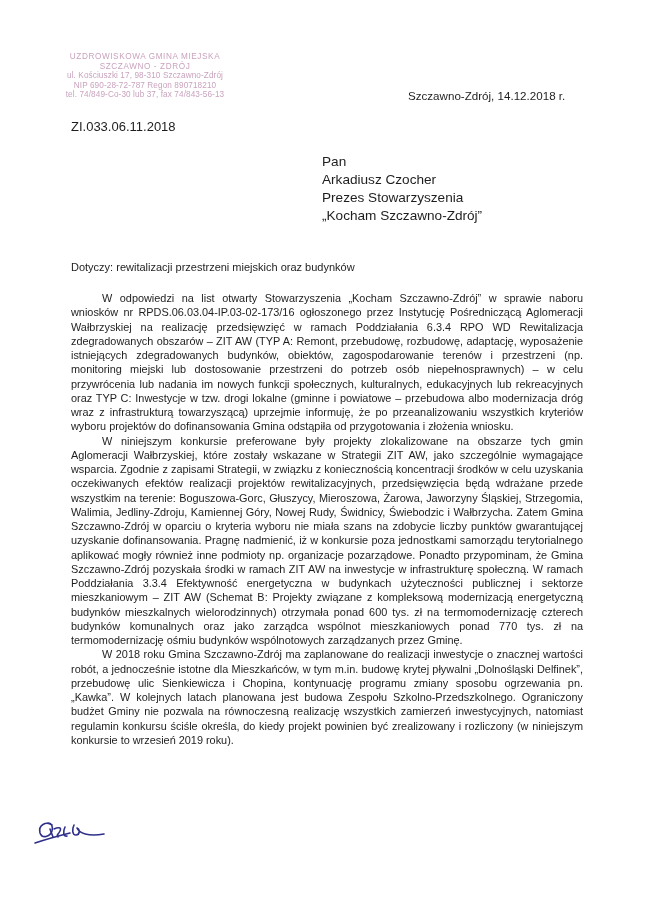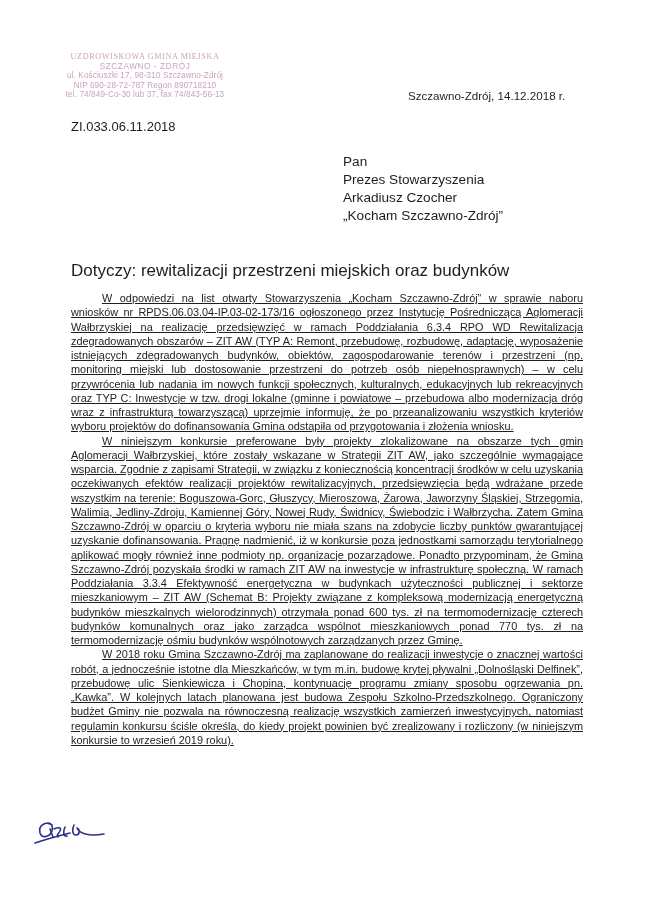--- a/index.html
+++ b/index.html
@@ -27,21 +27,21 @@
       top: 52px;
       width: 178px;
       text-align: center;
       color: #c9a2bd;
       font-family: "Liberation Sans", sans-serif;
       font-size: 8.2px;
       line-height: 9.6px;
       letter-spacing: 0.1px;
     }
     .stamp div { white-space: nowrap; }
-    .stamp .st-name { letter-spacing: 0.6px; font-family: Liberation Serif, serif; }
+    .stamp .st-name { letter-spacing: 0.6px; }
     .stamp .st-city { letter-spacing: 0.6px; }
     .date-line {
       position: absolute;
       left: 408px;
       top: 89px;
       font-size: 11.6px;
       white-space: nowrap;
     }
     .ref-number {
       position: absolute;
@@ -50,38 +50,37 @@
       font-size: 13px;
       white-space: nowrap;
     }
     .recipient {
       position: absolute;
       left: 322px;
       top: 153px;
       font-size: 13.6px;
       line-height: 18px;
     }
-    .recipient div { white-space: nowrap; margin-left: 21px; }
+    .recipient div { white-space: nowrap; }
     .subject {
       position: absolute;
       left: 71px;
       top: 261px;
-      font-size: 17px;
+      font-size: 11px;
       white-space: nowrap;
     }
     .body-text {
       position: absolute;
       left: 71px;
       top: 291px;
       width: 512px;
       font-size: 10.9px;
       line-height: 14.25px;
       text-align: justify;
       hyphens: none;
-      text-decoration: underline;
     }
     .body-text p {
       margin: 0;
       text-indent: 31px;
     }
     .signature {
       position: absolute;
       left: 32px;
       top: 815px;
       width: 90px;
@@ -100,22 +99,22 @@
     <div>NIP 690-28-72-787 Regon 890718210</div>
     <div>tel. 74/849-Co-30 lub 37, fax 74/843-56-13</div>
   </div>
 
   <div class="date-line">Szczawno-Zdrój, 14.12.2018 r.</div>
 
   <div class="ref-number">ZI.033.06.11.2018</div>
 
   <div class="recipient">
     <div>Pan</div>
+    <div>Arkadiusz Czocher</div>
     <div>Prezes Stowarzyszenia</div>
-    <div>Arkadiusz Czocher</div>
     <div>„Kocham Szczawno-Zdrój”</div>
   </div>
 
   <div class="subject">Dotyczy: rewitalizacji przestrzeni miejskich oraz budynków</div>
 
   <div class="body-text">
     <p>W odpowiedzi na list otwarty Stowarzyszenia „Kocham Szczawno-Zdrój” w sprawie naboru wniosków nr RPDS.06.03.04-IP.03-02-173/16 ogłoszonego przez Instytucję Pośredniczącą Aglomeracji Wałbrzyskiej na realizację przedsięwzięć w ramach Poddziałania 6.3.4 RPO WD Rewitalizacja zdegradowanych obszarów – ZIT AW (TYP A: Remont, przebudowę, rozbudowę, adaptację, wyposażenie istniejących zdegradowanych budynków, obiektów, zagospodarowanie terenów i przestrzeni (np. monitoring miejski lub dostosowanie przestrzeni do potrzeb osób niepełnosprawnych) – w celu przywrócenia lub nadania im nowych funkcji społecznych, kulturalnych, edukacyjnych lub rekreacyjnych oraz TYP C: Inwestycje w tzw. drogi lokalne (gminne i powiatowe – przebudowa albo modernizacja dróg wraz z infrastrukturą towarzyszącą) uprzejmie informuję, że po przeanalizowaniu wszystkich kryteriów wyboru projektów do dofinansowania Gmina odstąpiła od przygotowania i złożenia wniosku.</p>
     <p>W niniejszym konkursie preferowane były projekty zlokalizowane na obszarze tych gmin Aglomeracji Wałbrzyskiej, które zostały wskazane w Strategii ZIT AW, jako szczególnie wymagające wsparcia. Zgodnie z zapisami Strategii, w związku z koniecznością koncentracji środków w celu uzyskania oczekiwanych efektów realizacji projektów rewitalizacyjnych, przedsięwzięcia będą wdrażane przede wszystkim na terenie: Boguszowa-Gorc, Głuszycy, Mieroszowa, Żarowa, Jaworzyny Śląskiej, Strzegomia, Walimia, Jedliny-Zdroju, Kamiennej Góry, Nowej Rudy, Świdnicy, Świebodzic i Wałbrzycha. Zatem Gmina Szczawno-Zdrój w oparciu o kryteria wyboru nie miała szans na zdobycie liczby punktów gwarantującej uzyskanie dofinansowania. Pragnę nadmienić, iż w konkursie poza jednostkami samorządu terytorialnego aplikować mogły również inne podmioty np. organizacje pozarządowe. Ponadto przypominam, że Gmina Szczawno-Zdrój pozyskała środki w ramach ZIT AW na inwestycje w infrastrukturę społeczną. W ramach Poddziałania 3.3.4 Efektywność energetyczna w budynkach użyteczności publicznej i sektorze mieszkaniowym – ZIT AW (Schemat B: Projekty związane z kompleksową modernizacją energetyczną budynków mieszkalnych wielorodzinnych) otrzymała ponad 600 tys. zł na termomodernizację czterech budynków komunalnych oraz jako zarządca wspólnot mieszkaniowych ponad 770 tys. zł na termomodernizację ośmiu budynków wspólnotowych zarządzanych przez Gminę.</p>
     <p>W 2018 roku Gmina Szczawno-Zdrój ma zaplanowane do realizacji inwestycje o znacznej wartości robót, a jednocześnie istotne dla Mieszkańców, w tym m.in. budowę krytej pływalni „Dolnośląski Delfinek”, przebudowę ulic Sienkiewicza i Chopina, kontynuację programu zmiany sposobu ogrzewania pn. „Kawka”. W kolejnych latach planowana jest budowa Zespołu Szkolno-Przedszkolnego. Ograniczony budżet Gminy nie pozwala na równoczesną realizację wszystkich zamierzeń inwestycyjnych, natomiast regulamin konkursu ściśle określa, do kiedy projekt powinien być zrealizowany i rozliczony (w niniejszym konkursie to wrzesień 2019 roku).</p>
   </div>

